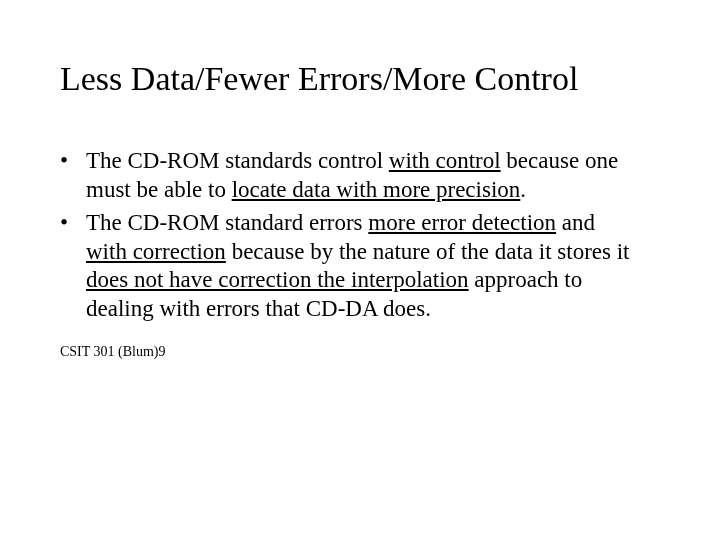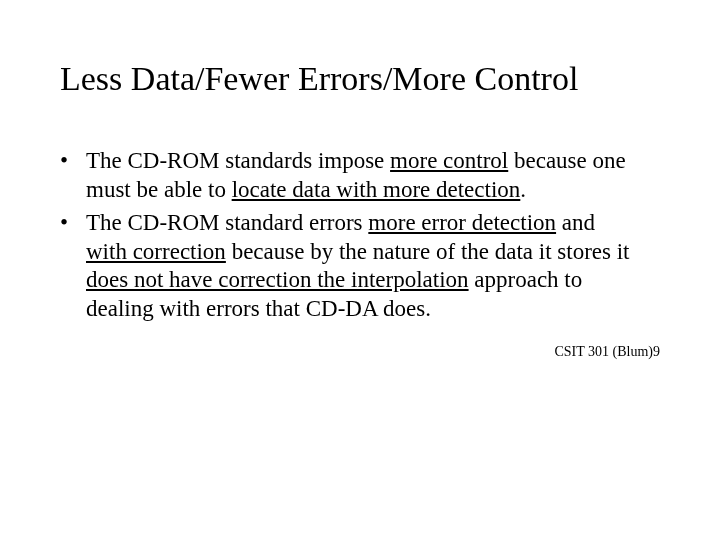--- a/index.html
+++ b/index.html
@@ -46,35 +46,35 @@
   .u {
     text-decoration: underline;
   }
   .footer {
     position: absolute;
     left: 60px;
     right: 60px;
     bottom: 28px;
     font-size: 14px;
     display: flex;
-    justify-content: flex-end;
+    justify-content: flex-start;
   }
 </style>
 </head>
 <body>
 
 <div class="slide">
   <h1 class="title">Less Data/Fewer Errors/More Control</h1>
 
   <div class="body">
 
     <div class="bullet">
       <div class="dot">•</div>
       <div class="text">
-        <span>The CD-ROM standards impose </span><span class="u">more control</span><span> because one must be able to </span><span class="u">locate data with more detection</span><span>.</span>
+        <span>The CD-ROM standards control </span><span class="u">with control</span><span> because one must be able to </span><span class="u">locate data with more precision</span><span>.</span>
       </div>
     </div>
 
     <div class="bullet">
       <div class="dot">•</div>
       <div class="text">
         <span>The CD-ROM standard errors </span><span class="u">more error detection</span><span> and </span><span class="u">with correction</span><span> because by the nature of the data it stores it </span><span class="u">does not have correction the interpolation</span><span> approach to dealing with errors that CD-DA does.</span>
       </div>
     </div>
 

